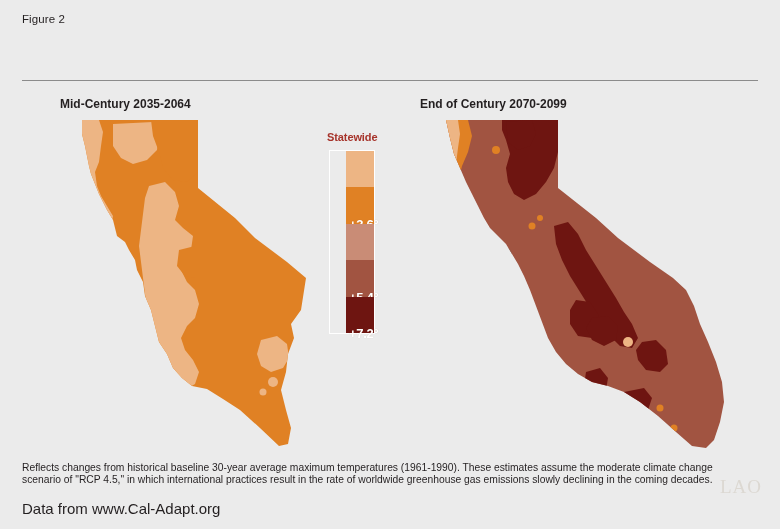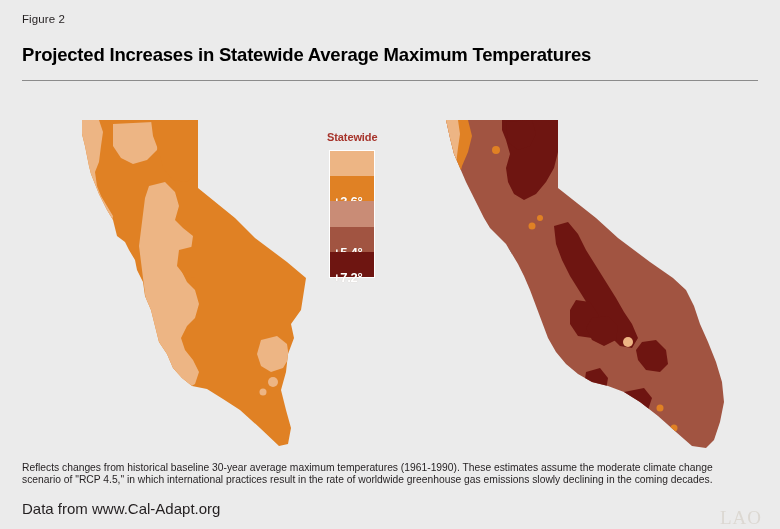--- a/index.html
+++ b/index.html
@@ -41,22 +41,23 @@
   #caption-right { left:420px; }
 
   
   #legend { position:absolute; left:321px; top:131px; width:60px; }
   #legend-title {
     font-size:11px; font-weight:bold; color:#a6332a;
     letter-spacing:-0.1px; margin-left:6px;
   }
   #legend-box {
     position:absolute; left:8px; top:19px;
-    width:46px; height:128px;
+    width:46px; height:184px;
     border:1px solid #ffffff;
+    padding-left:16px;
   }
   .legend-band {
     position:relative; width:100%; height:20%;
   }
   .legend-band span {
     position:absolute; left:3px; bottom:-8px;
     font-size:13px; font-weight:bold; color:#ffffff;
     letter-spacing:-0.3px;
     text-shadow:0 0 1px rgba(120,60,20,.25);
     white-space:nowrap;
@@ -71,35 +72,36 @@
   
   #footnote {
     position:absolute; left:22px; top:462px; width:724px;
     font-size:10.3px; line-height:12px; color:#231f20;
   }
   #source {
     position:absolute; left:22px; top:500px;
     font-size:15px; color:#231f20;
   }
   #lao-logo {
-    position:absolute; right:18px; top:507px;
+    position:absolute; right:18px; top:476px;
     font-size:19px; letter-spacing:1px;
     color:#dcd8d2; font-family:"Liberation Serif", serif;
     user-select:none;
   }
 </style>
 </head>
 <body>
 
 <div id="page">
 
   <div id="fig-label">Figure 2</div>
-  <div id="fig-title">Projected Increases in Statewide Average Maximum Temperatures</div>
   <div id="title-rule"></div>
 
+  <div id="caption-left" class="panel-caption">Mid-Century 2035-2064</div>
+  <div id="caption-right" class="panel-caption">End of Century 2070-2099</div>
 
   <div class="map" id="map-left">
     <svg viewBox="0 0 260 340" preserveAspectRatio="xMidYMid meet">
       <defs>
         <clipPath id="caClipL">
           <path d="M27,10 L143,10 L143,78 L180,108 L200,128 L232,152 L251,168
                    L246,200 L236,214 L239,228 L233,244 L231,262 L226,280
                    L231,300 L236,318 L233,334 L224,336 L205,318 L185,300
                    L168,289 L152,279 L137,276 L127,268 L118,258 L112,244
                    L104,232 L100,216 L96,200 L90,186 L88,172 L82,160

